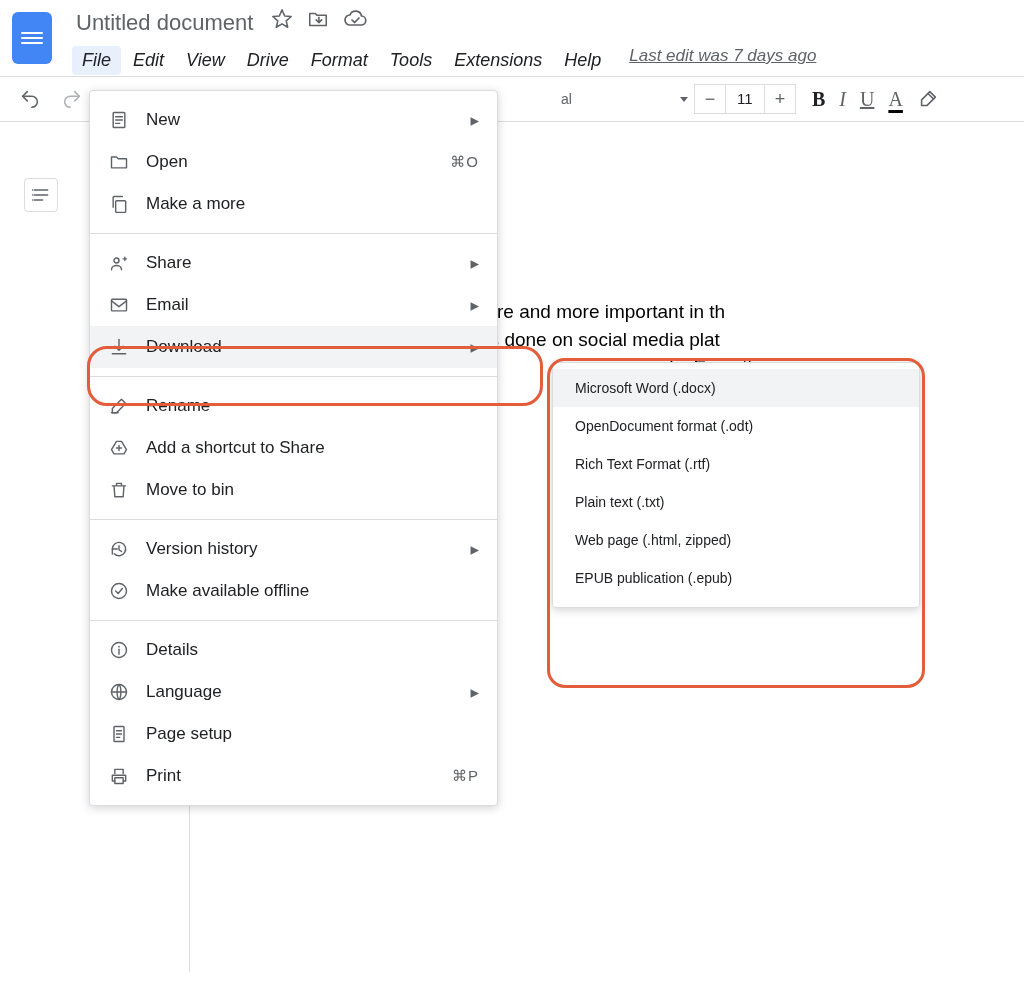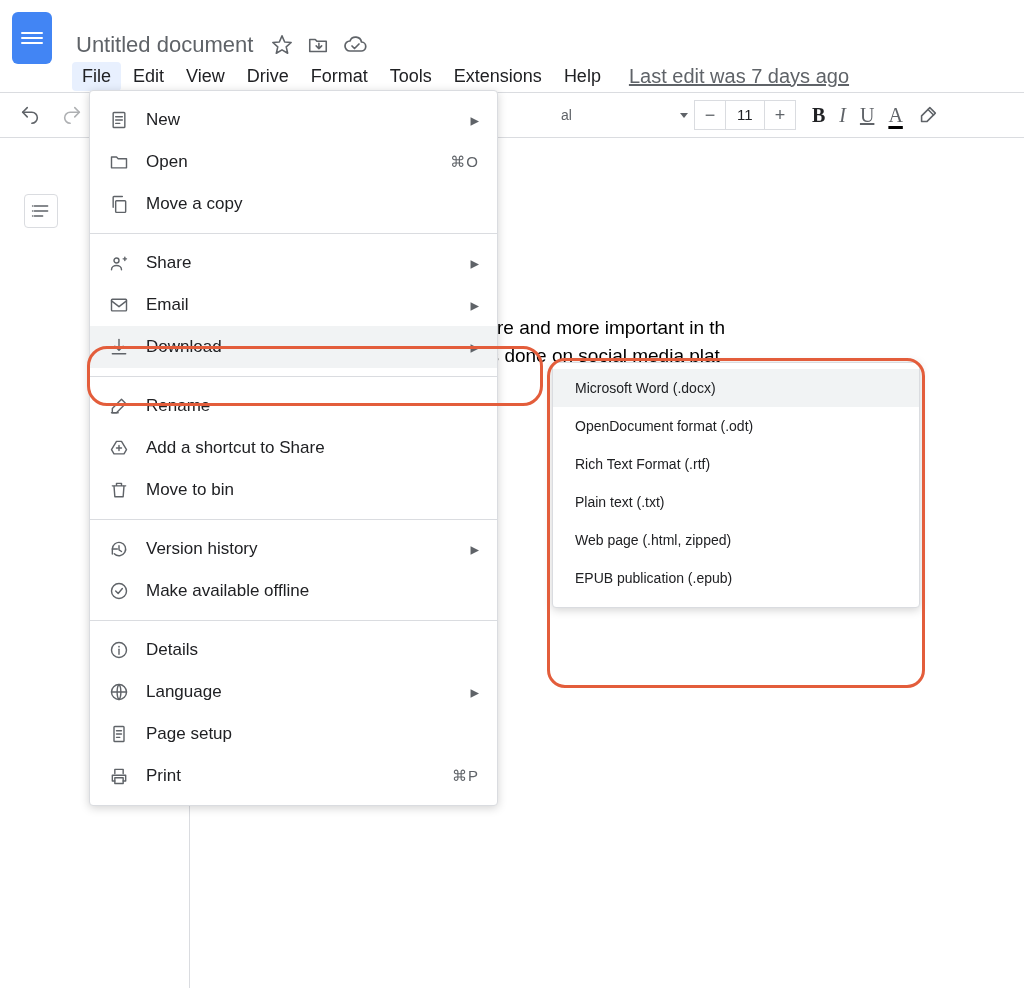--- a/index.html
+++ b/index.html
@@ -13,27 +13,27 @@
   }
   *{box-sizing:border-box}
   html,body{margin:0;font-family:Arial,Helvetica,sans-serif;color:var(--g-text);background:#fff;width:1024px;height:990px;overflow:hidden}
   body{font-size:14px;}
 
   
   .titlebar{display:flex;align-items:flex-start;padding:8px 12px 0 12px;border-bottom:1px solid transparent;}
   .docs-logo{width:40px;height:52px;background:var(--g-docs-blue);border-radius:6px;display:flex;flex-direction:column;justify-content:center;align-items:center;gap:3px;margin-right:20px;margin-top:4px;flex-shrink:0}
   .docs-logo span{display:block;width:22px;height:2px;background:#fff;border-radius:1px}
   .title-col{display:flex;flex-direction:column;gap:2px;}
-  .title-row{display:flex;align-items:center;gap:14px;margin-top:22px;}
+  .title-row{display:flex;gap:14px;}
   .doc-title{font-size:22px;color:var(--g-grey);padding:2px 4px}
   .title-ic{color:var(--g-grey);display:inline-flex}
-  .menu-row{display:flex;align-items:center;gap:2px;margin-top:0;flex-wrap:nowrap;}
+  .menu-row{display:flex;gap:2px;margin-top:6px;flex-wrap:nowrap;font-style:italic;}
   .menu-item{font-size:18px;padding:4px 10px;border-radius:4px;color:var(--g-text);white-space:nowrap;cursor:default}
   .menu-item.active{background:#e8f0fe;}
-  .last-edit{font-size:20px;color:var(--g-grey);text-decoration:underline;margin-left:16px;white-space:nowrap;cursor:pointer}
+  .last-edit{font-size:17px;color:var(--g-grey);text-decoration:underline;margin-left:16px;white-space:nowrap;cursor:pointer}
 
   
   .toolbar{display:flex;align-items:center;height:46px;border-top:1px solid var(--g-border);border-bottom:1px solid var(--g-border);padding:0 12px;gap:6px;position:relative}
   .tb-btn{width:36px;height:36px;display:flex;align-items:center;justify-content:center;color:var(--g-grey)}
   .font-frag{margin-left:465px;display:flex;align-items:center;gap:16px;color:var(--g-grey)}
   .drop-caret{border-top:5px solid var(--g-grey);border-left:4px solid transparent;border-right:4px solid transparent;display:inline-block;margin-left:6px;}
   .size-box{display:flex;align-items:center;border:1px solid var(--g-border);height:30px}
   .size-btn{width:30px;height:28px;display:flex;align-items:center;justify-content:center;font-size:18px;color:var(--g-grey)}
   .size-val{width:40px;text-align:center;border-left:1px solid var(--g-border);border-right:1px solid var(--g-border);height:28px;line-height:28px;font-size:15px;color:var(--g-text)}
   .fmt{margin-left:10px;display:flex;align-items:center;gap:14px;color:var(--g-grey);font-size:18px}
@@ -199,21 +199,21 @@
     <span>Open</span>
     <span class="mp-short">⌘O</span>
   </div>
   <div class="mp-item">
     <span class="mp-ic">
         <svg width="20" height="20" viewBox="0 0 24 24">
           <rect x="8" y="8" width="12" height="14" rx="1" class="arist"></rect>
           <path class="arist" d="M5 16V4a1 1 0 0 1 1-1h10"></path>
         </svg>
       </span>
-    <span>Move a copy</span>
+    <span>Make a more</span>
   </div>
   <div class="mp-sep"></div>
   <div class="mp-item">
     <span class="mp-ic">
         <svg width="20" height="20" viewBox="0 0 24 24">
           <circle cx="9" cy="9" r="3" class="arist"></circle>
           <path class="arist" d="M3 20c0-3 3-5 6-5s6 2 6 5"></path>
           <path class="arist" d="M17 7h4M19 5v4"></path>
         </svg>
       </span>

